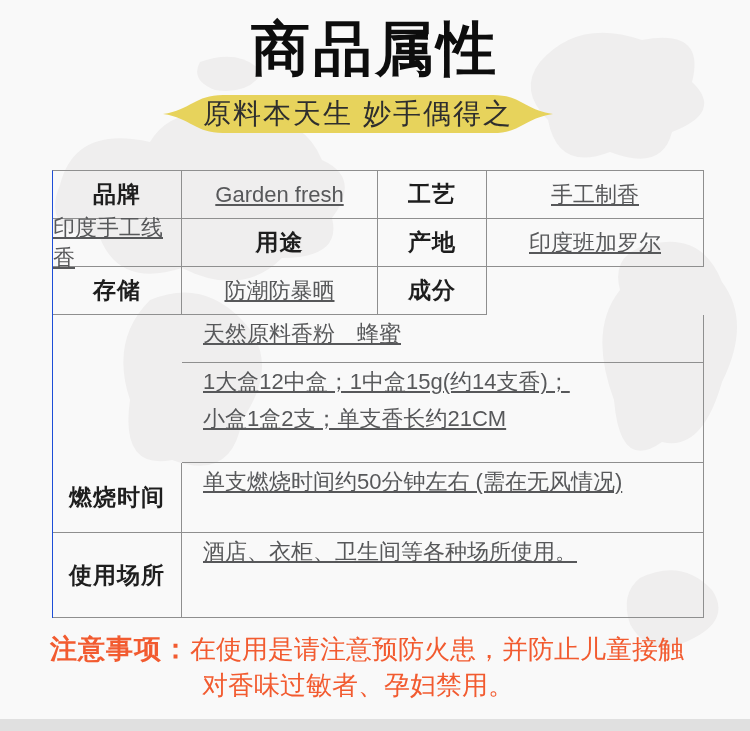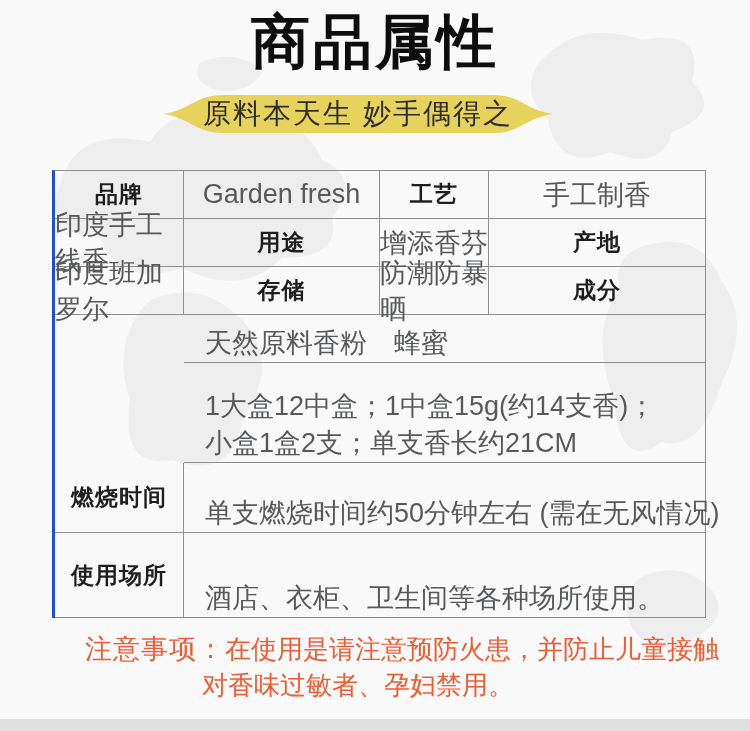--- a/index.html
+++ b/index.html
@@ -14,21 +14,21 @@
   }
 
   .watermark {
     position:absolute; inset:0;
     width:750px; height:731px;
     pointer-events:none;
   }
 
   .page-title {
     position:absolute;
-    top:8px; left:0; width:750px;
+    top:15px; left:0; width:750px;
     text-align:center;
     font-size:59px;
     font-weight:bold;
     letter-spacing:3px;
     color:#0d0d0d;
     line-height:68px;
   }
 
   .ribbon {
     position:absolute;
@@ -45,62 +45,62 @@
     line-height:44px;
   }
 
   .spec-table {
     position:absolute;
     top:170px; left:52px;
     display:grid;
     grid-template-columns:129px 196px 109px 217px;
     grid-template-rows:48px 48px 48px 48px 100px 70px 85px;
     border-top:1px solid #8f8f8f;
-    border-left:3px solid #1d4ed8;
+    border-left:1px solid #1d4ed8;
   }
   .cell {
     border-right:1px solid #8f8f8f;
     border-bottom:1px solid #8f8f8f;
     display:flex;
     align-items:center;
     justify-content:center;
   }
   .cell.key {
     font-weight:bold;
     font-size:23px;
     color:#1e1e1e;
     letter-spacing:1px;
   }
   .cell.val {
-    font-size:27px;
+    font-size:22px;
     color:#57585a;
+    text-decoration:underline;
   }
   .cell.span-val {
     grid-column:2 / 5;
     flex-direction:column;
     align-items:flex-start;
-    justify-content:flex-end;
+    justify-content:flex-start;
     padding-left:21px;
     padding-right:17px;
   }
   .cell.span-val .line { line-height:37px; white-space:nowrap; }
 
   .notice {
     position:absolute;
     top:630px; left:50px;
     width:670px;
     color:#f25b30;
     font-size:26px;
   }
   .notice .line { line-height:38px; white-space:nowrap; }
   .notice-label {
-    font-weight:normal;
+    font-weight:bold;
     font-size:27px;
     letter-spacing:1px;
-    margin-left:35px;
   }
   .notice .line2 { padding-left:152px;font-family:Liberation Mono, monospace; }
 
   .bottom-bar {
     position:absolute;
     left:0; bottom:0;
     width:750px; height:12px;
     background:#e0e0e0;
   }
 </style>
@@ -136,21 +136,20 @@
 
   <div class="spec-table">
 
     <div class="cell key">品牌</div>
     <div class="cell val">Garden fresh</div>
     <div class="cell key">工艺</div>
     <div class="cell val">手工制香</div>
 
     <div class="cell val">印度手工线香</div>
     <div class="cell key">用途</div>
-    <div class="cell val">增添香芬</div>
 
     <div class="cell key">产地</div>
     <div class="cell val">印度班加罗尔</div>
     <div class="cell key">存储</div>
     <div class="cell val">防潮防暴晒</div>
 
     <div class="cell key">成分</div>
     <div class="cell val span-val">
       <div class="line">天然原料香粉　蜂蜜</div>
     </div>

